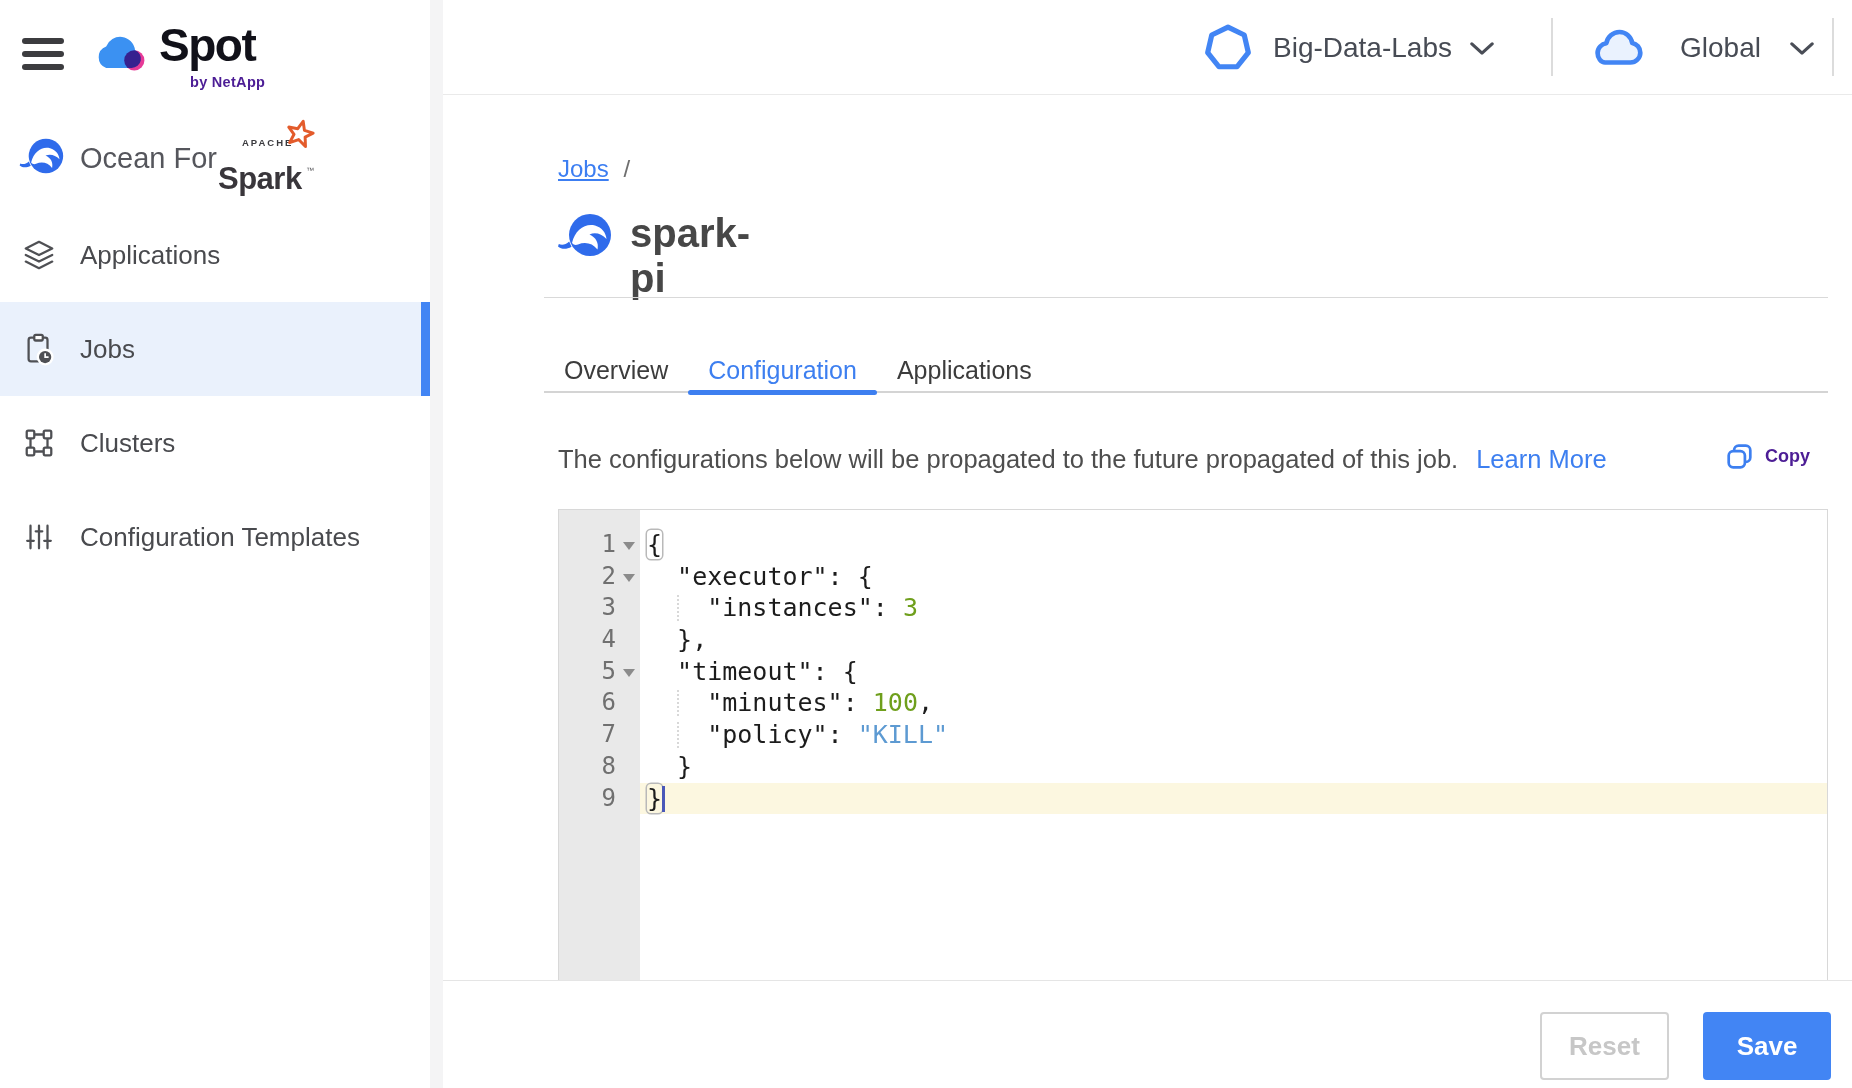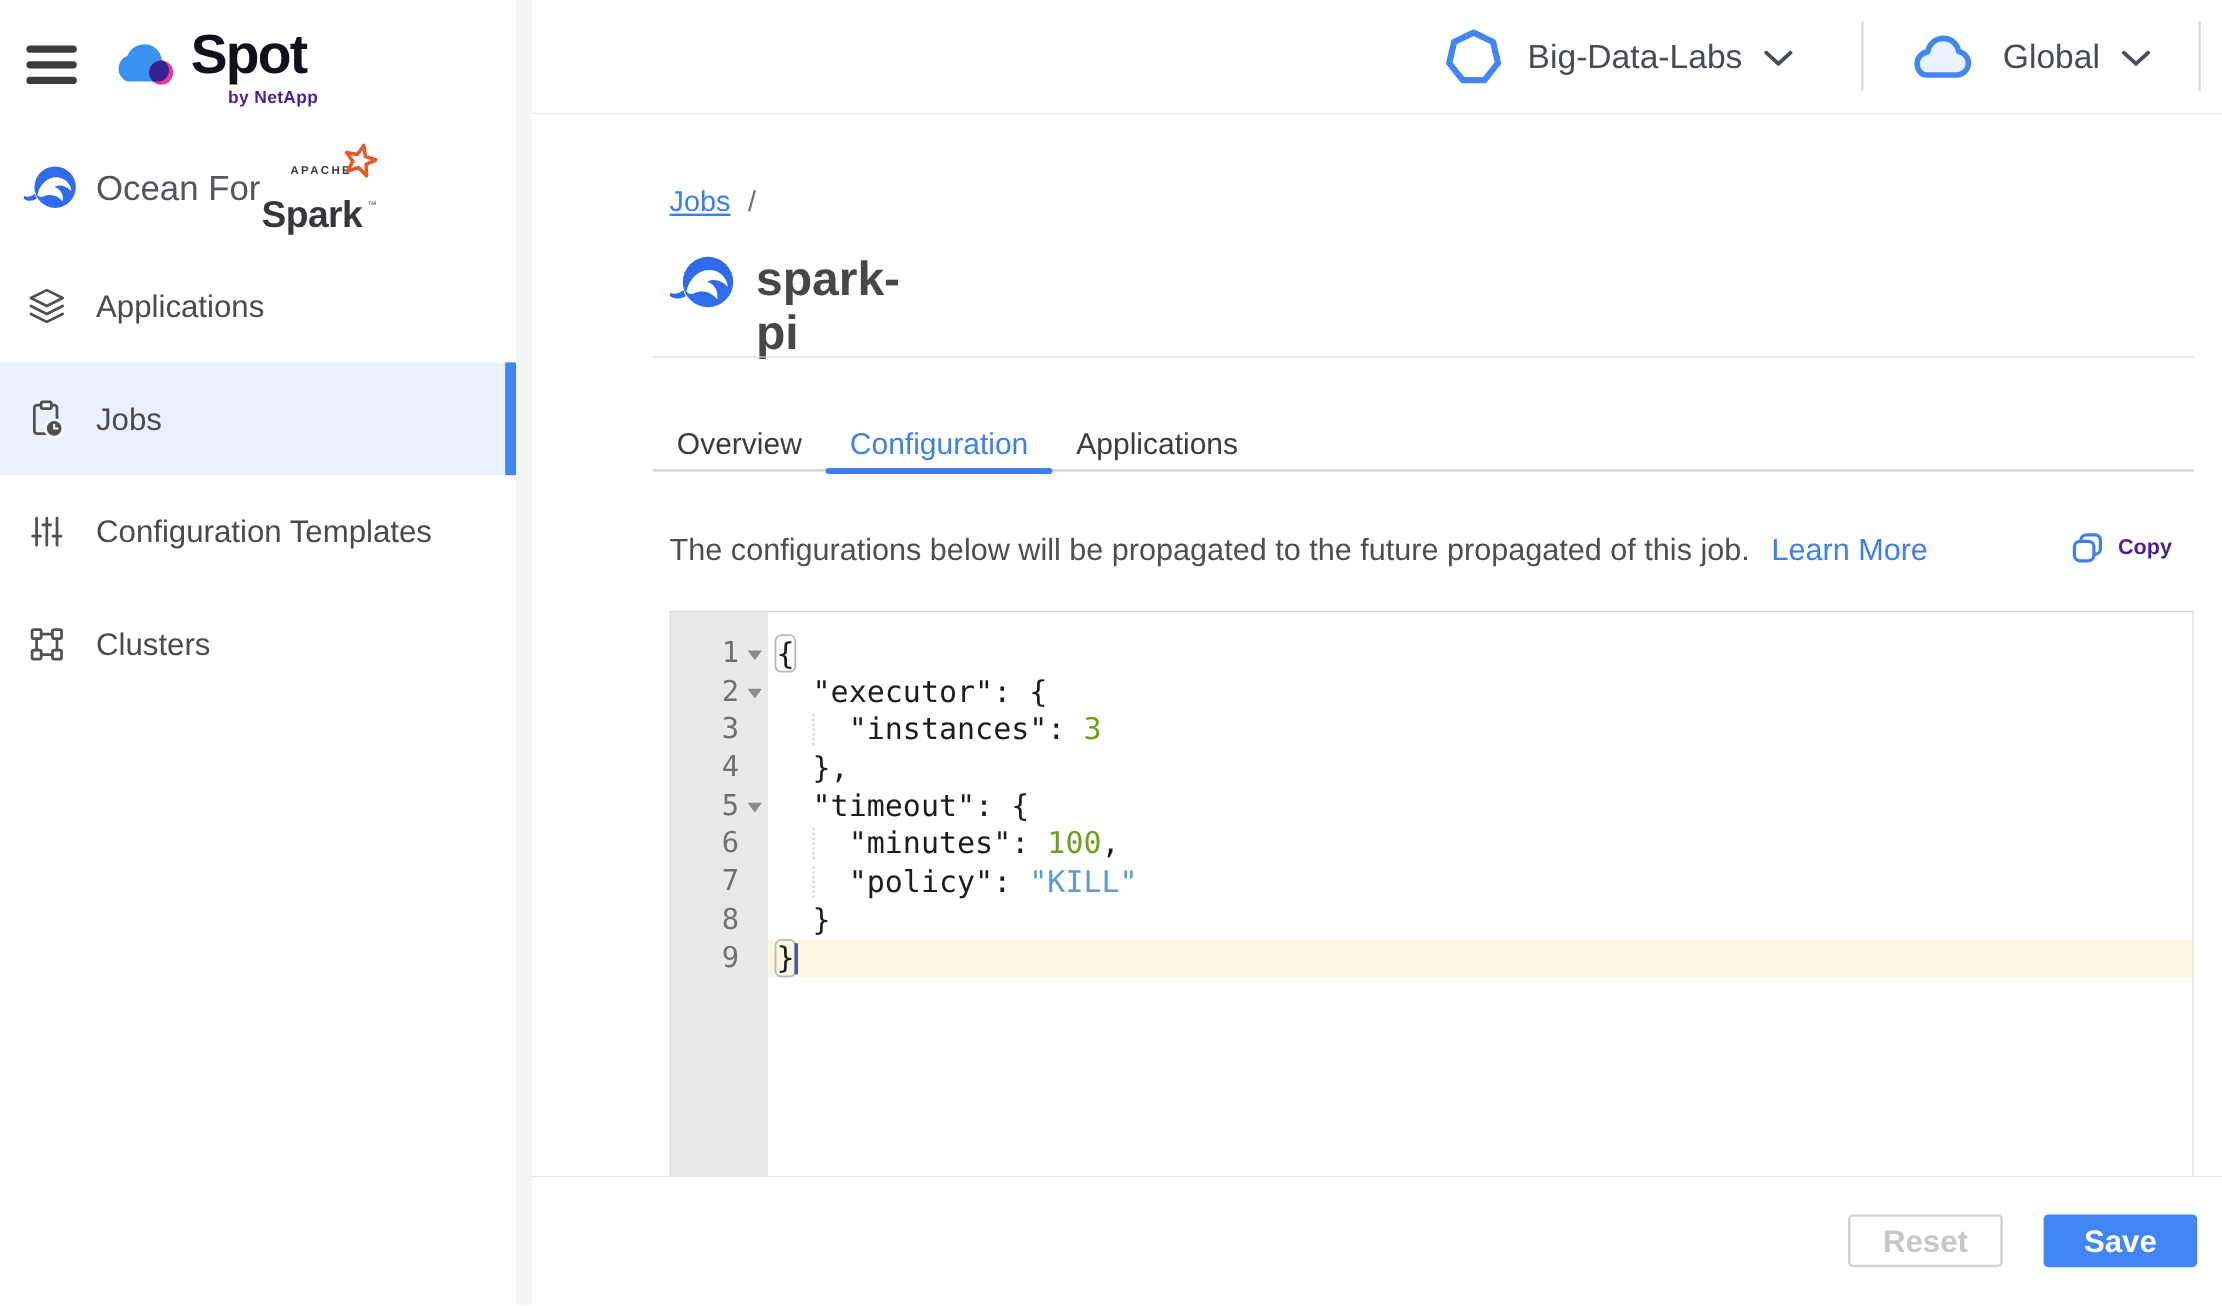--- a/index.html
+++ b/index.html
@@ -34,21 +34,21 @@
   .side-item .active-bar { position: absolute; right: 0; top: 0; bottom: 0; width: 9px; background: #4285F4; }
   .side-icon { width: 34px; flex: 0 0 34px; }
   .side-label { margin-left: 24px; font-size: 26px; color: #494a4e; }
 
   .scroll-track { position: absolute; left: 430px; top: 0; width: 13px; height: 1088px; background: #f4f4f5; z-index: 3; }
 
   
   .main { position: absolute; left: 443px; top: 0; right: 0; bottom: 0; background: #fff; }
   .topbar { position: absolute; left: 0; top: 0; right: 0; height: 95px; border-bottom: 1px solid #eaeaea; background: #fff; }
   .org { position: absolute; left: 760px; top: 20px; height: 56px; display: flex; align-items: center; cursor: pointer; justify-content: space-between; }
-  .scope { position: absolute; left: 1146px; top: 20px; height: 56px; display: flex; align-items: center; cursor: pointer; }
+  .scope { position: absolute; left: 1146px; top: 20px; height: 56px; display: flex; align-items: center; cursor: pointer; gap: 11px; }
   .switch-label { font-size: 28px; color: #474b54; margin: 0 18px 0 20px; }
   .vdiv { position: absolute; top: 18px; width: 2px; height: 58px; background: #dcdcdc; }
   .vdiv.d1 { left: 1108px; }
   .vdiv.d2 { left: 1389px; }
 
   .content { position: absolute; left: 115px; top: 95px; width: 1270px; bottom: 0; }
 
   .breadcrumb { position: absolute; left: 0; top: 60px; font-size: 24px; }
   .breadcrumb a { color: #3C7EF2; text-decoration: underline; cursor: pointer; }
   .breadcrumb .sep { color: #6f6f6f; margin-left: 8px; }
@@ -84,21 +84,21 @@
           white-space: pre; font-size: 25px; color: #1c1c1c; }
   .line.active { background: #FCF7E0; }
   .line.guide::before { content: ""; position: absolute; left: 37px; top: 3px; bottom: 3px; border-left: 2px dotted #d8d8d8; }
   .tok-num { color: #6f9f1c; }
   .tok-str { color: #5d9ad2; }
   .bracket { box-shadow: 0 0 0 1.5px #b9b9b9; border-radius: 4px; }
   .cursor { display: inline-block; width: 3px; height: 26px; background: #4a58b8; vertical-align: -5px; }
 
   
   .footer-divider { position: absolute; left: 430px; right: 0; top: 980px; height: 1px; background: #e5e5e5; z-index: 2; }
-  .btn { position: absolute; top: 1012px; height: 44px; border-radius: 4px; font-family: "Liberation Sans", sans-serif;
+  .btn { position: absolute; top: 1012px; height: 68px; border-radius: 4px; font-family: "Liberation Sans", sans-serif;
          font-size: 26px; font-weight: 700; cursor: pointer; z-index: 2; }
   .btn-reset { left: 1540px; width: 129px; background: #fff; border: 2px solid #d2d2d2; color: #c7c7c7; }
   .btn-save { left: 1703px; width: 128px; background: #4285F4; border: none; color: #fff; }
 </style>
 </head>
 <body>
 
 <aside class="sidebar">
   <div class="hamburger">
     <span></span>
@@ -159,38 +159,38 @@
             <circle cx="24.5" cy="26.5" r="9" fill="#ffffff"></circle>
             <circle cx="24.5" cy="26.5" r="6.5" fill="#4f5054"></circle>
             <path d="M24.5 23.2 v3.3 h3" stroke="#ffffff" stroke-width="1.8" fill="none" stroke-linecap="round"></path>
           </svg>
         </span>
         <span class="side-label">Jobs</span>
         <span class="active-bar"></span>
       </div>
       <div class="side-item">
         <span class="side-icon">
-          <svg viewBox="0 0 36 36" width="34" height="34" fill="none" stroke="#4f5054" stroke-width="2.4" stroke-linecap="round">
-            <path d="M9 6 v24 M18 6 v24 M27 6 v24"></path>
-            <path d="M5.5 22 h7 M14.5 12 h7 M23.5 22 h7"></path>
-          </svg>
-        </span>
-        <span class="side-label">Configuration Templates</span>
-      </div>
-      <div class="side-item">
-        <span class="side-icon">
           <svg viewBox="0 0 36 36" width="34" height="34" fill="none" stroke="#4f5054" stroke-width="2.4" stroke-linejoin="round">
             <rect x="5" y="5" width="8" height="8" rx="1.5"></rect>
             <rect x="23" y="5" width="8" height="8" rx="1.5"></rect>
             <rect x="5" y="23" width="8" height="8" rx="1.5"></rect>
             <rect x="23" y="23" width="8" height="8" rx="1.5"></rect>
             <path d="M13 9 h10 M13 27 h10 M9 13 v10 M27 13 v10"></path>
           </svg>
         </span>
         <span class="side-label">Clusters</span>
+      </div>
+      <div class="side-item">
+        <span class="side-icon">
+          <svg viewBox="0 0 36 36" width="34" height="34" fill="none" stroke="#4f5054" stroke-width="2.4" stroke-linecap="round">
+            <path d="M9 6 v24 M18 6 v24 M27 6 v24"></path>
+            <path d="M5.5 22 h7 M14.5 12 h7 M23.5 22 h7"></path>
+          </svg>
+        </span>
+        <span class="side-label">Configuration Templates</span>
       </div>
     </nav>
 </aside>
 
 <div class="scroll-track"></div>
 
 <div class="main">
 
   <header class="topbar">
     <div class="org">

